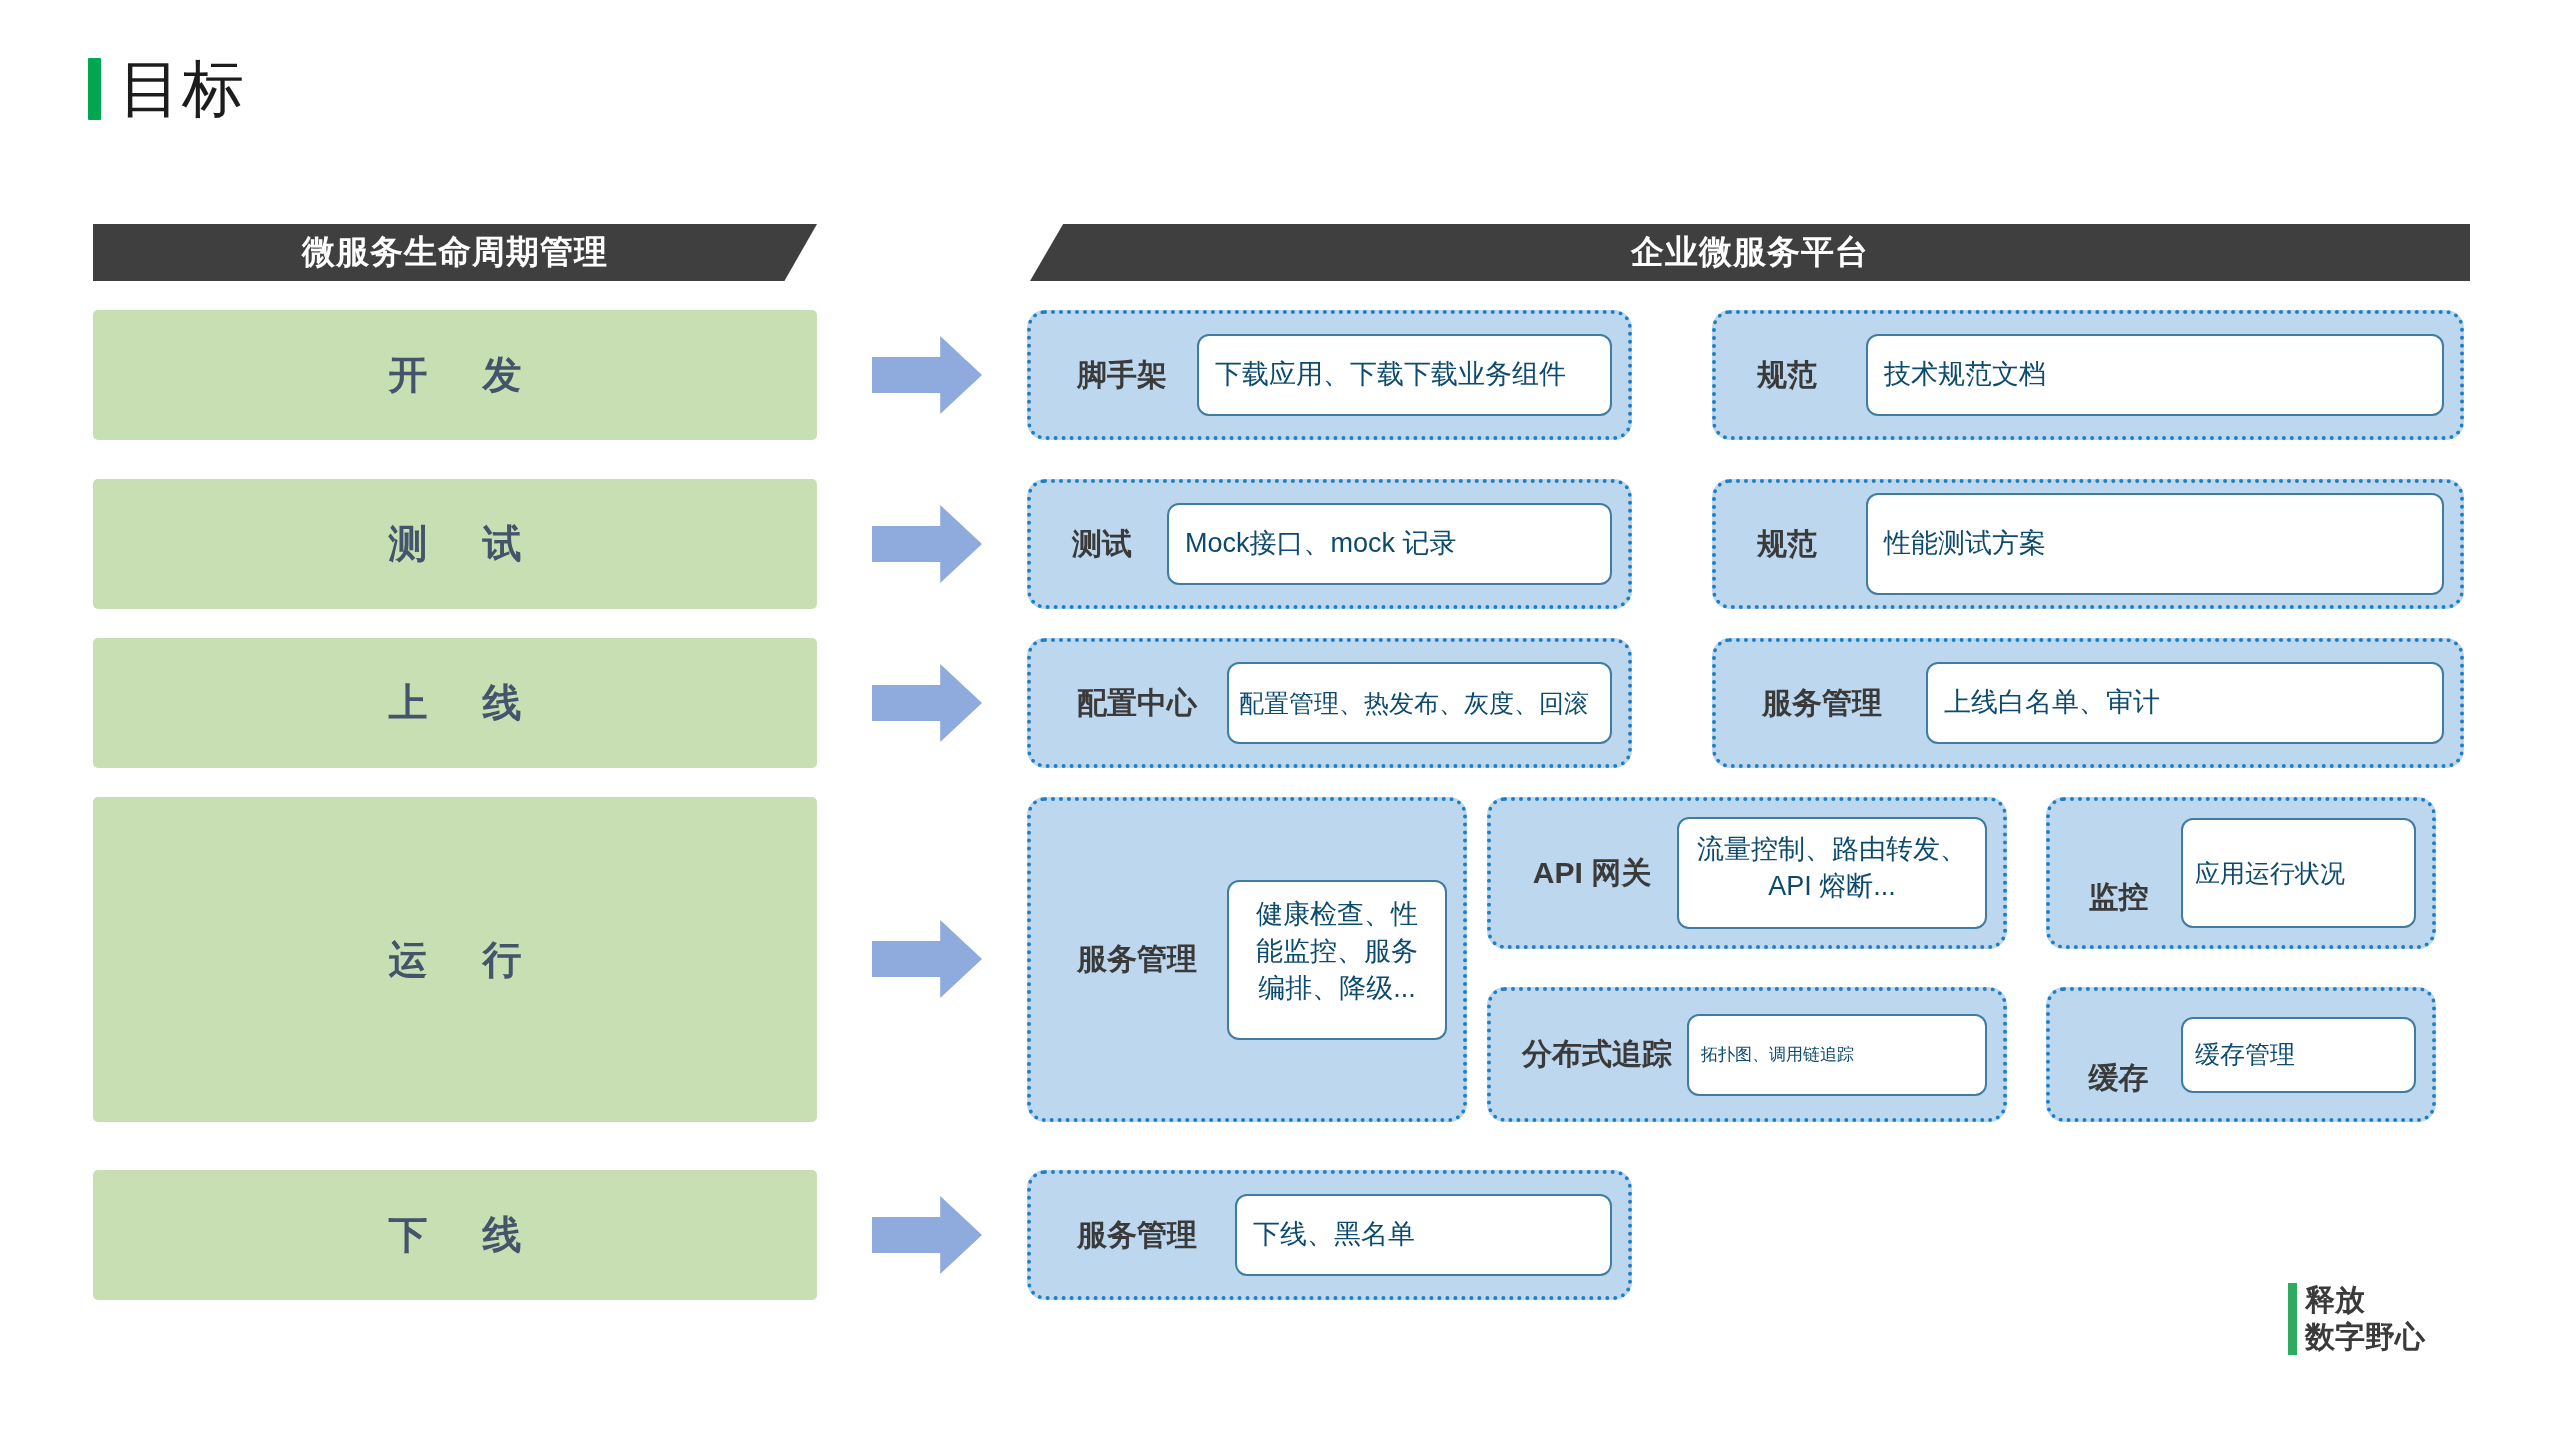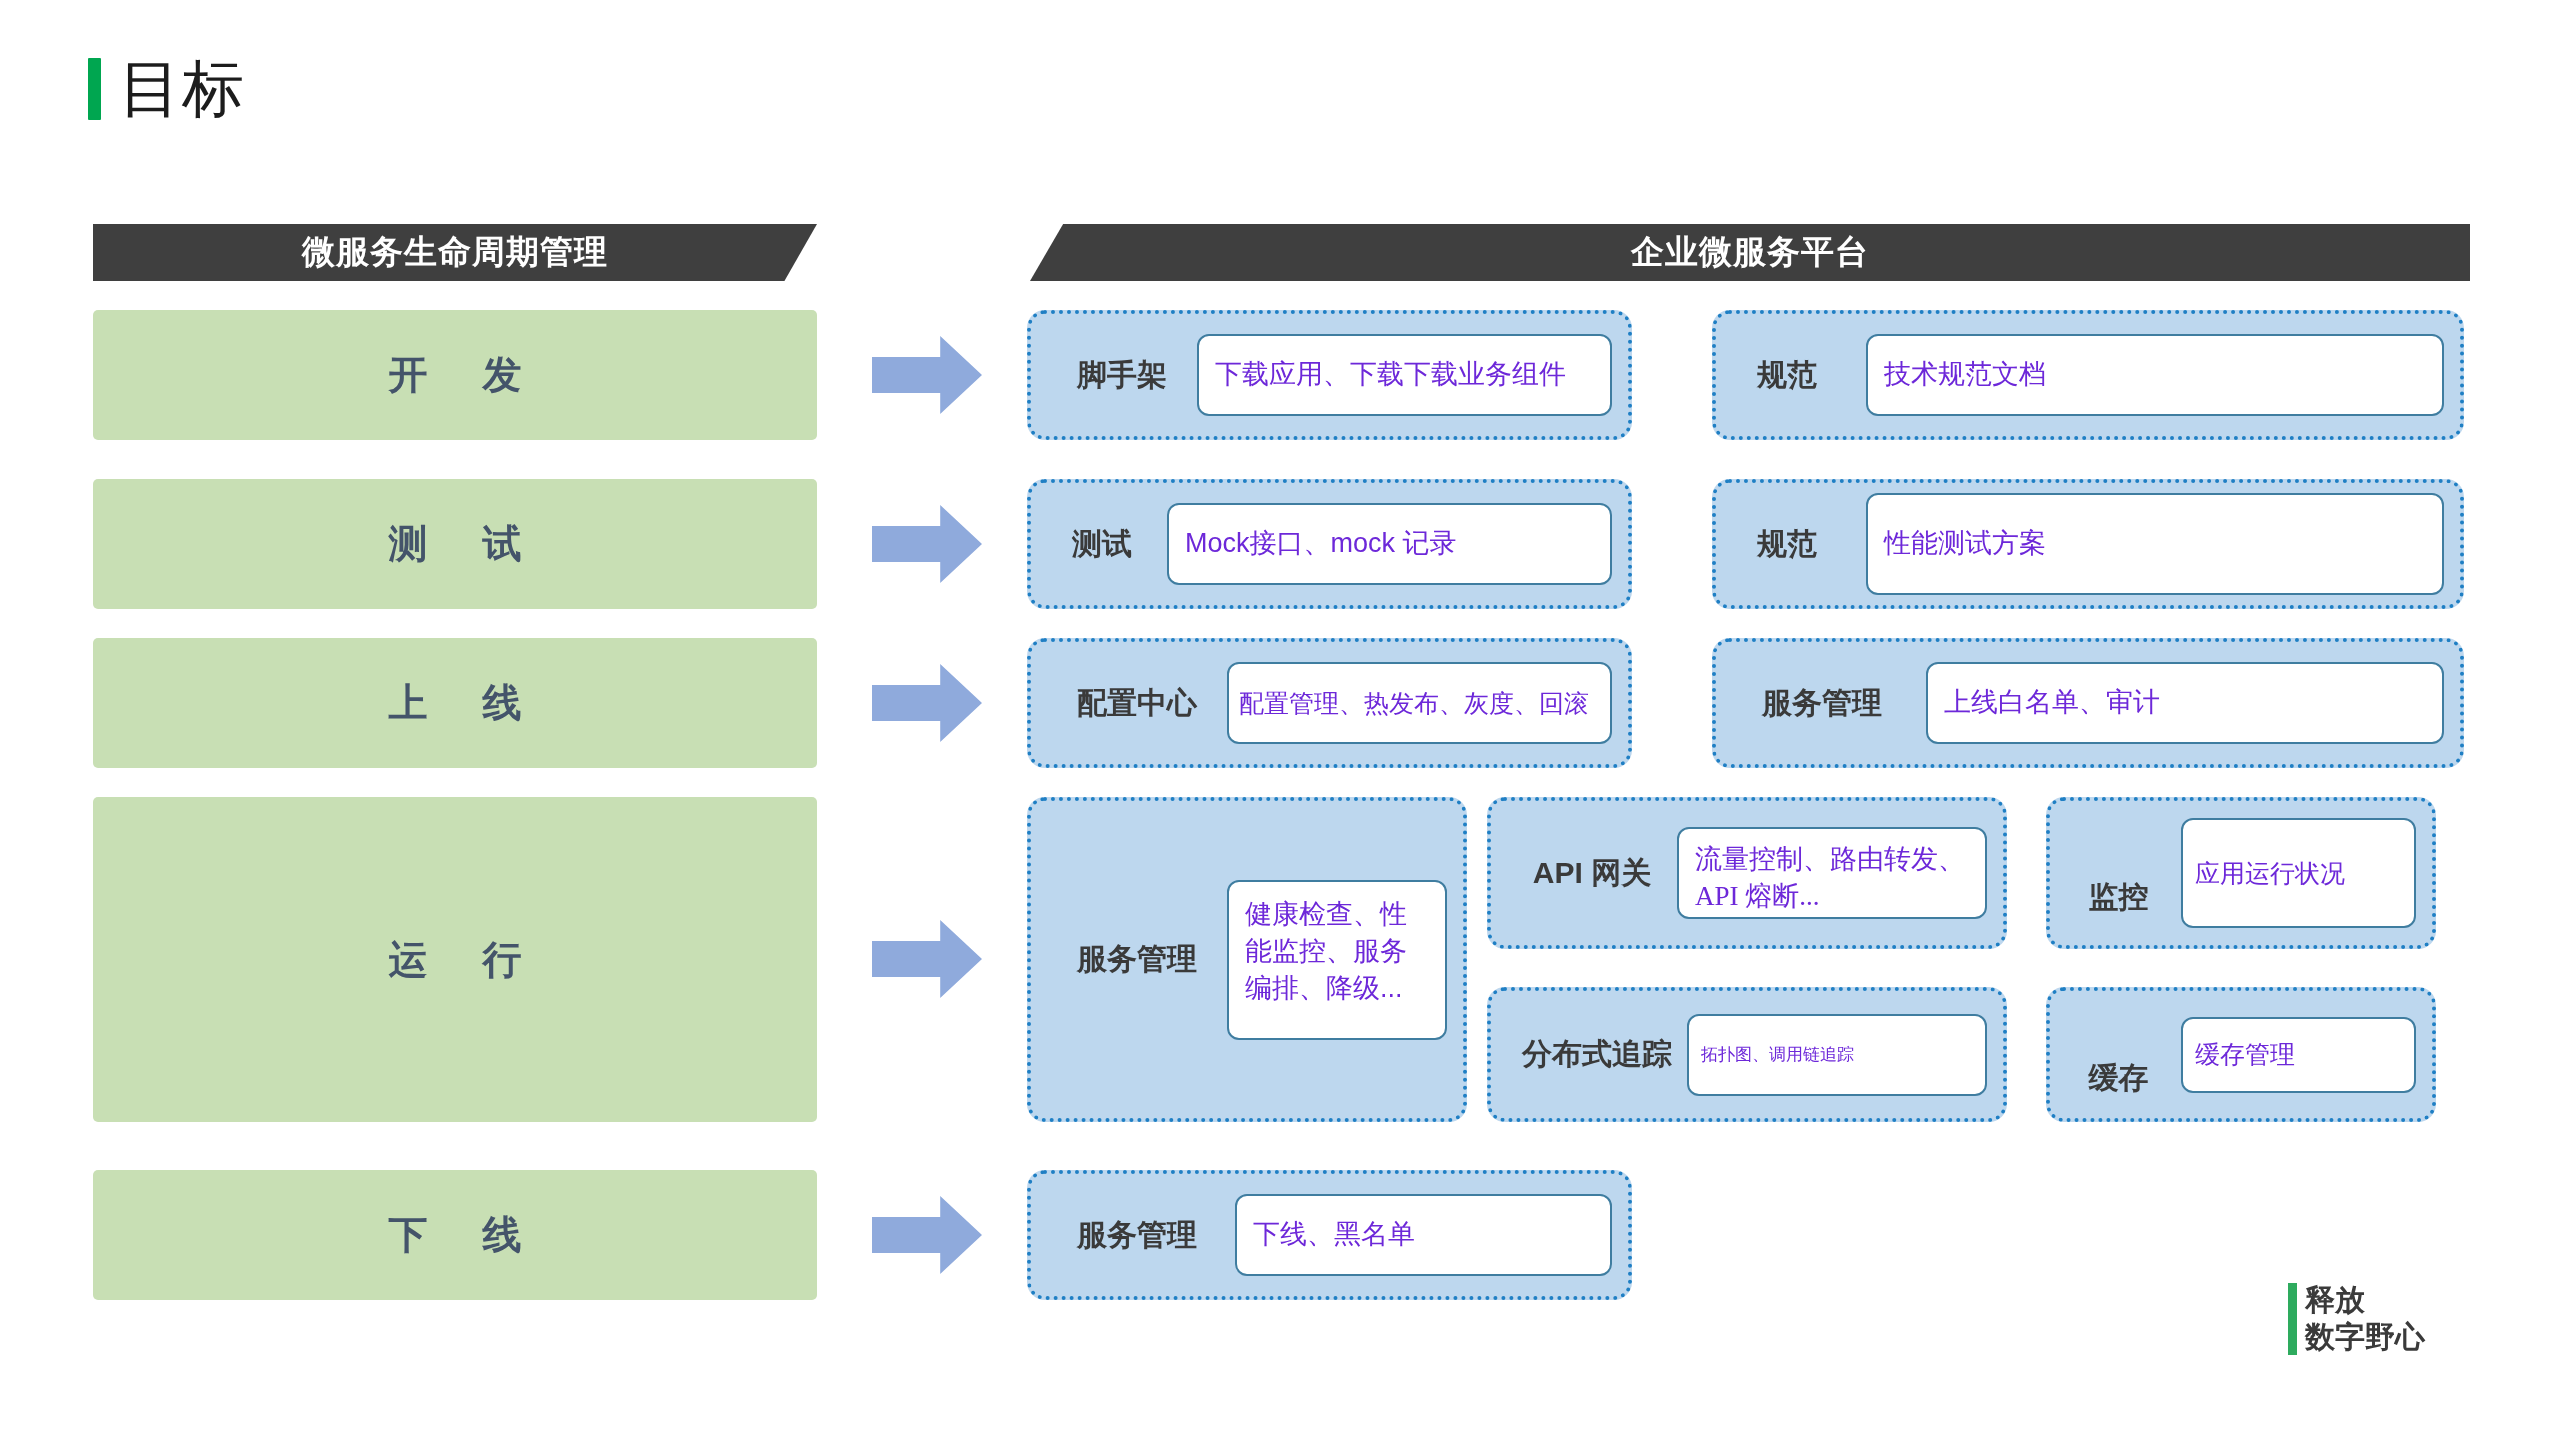--- a/index.html
+++ b/index.html
@@ -108,27 +108,28 @@
     white-space: nowrap;
     flex: 0 0 auto;
     text-align: center;
     line-height: 1.15;
   }
   .cap-detail {
     background: #ffffff;
     border: 2px solid #3f7da0;
     border-radius: 12px;
     box-sizing: border-box;
-    color: #6d28d9;
+    color: #0c4a6e;
     font-size: 27px;
     line-height: 1.38;
     display: flex;
     align-items: center;
     padding: 10px 16px;
     flex: 1 1 auto;
+    text-align: center;
   }
 
   
   .lbl-w1 { width: 150px; }
   .lbl-w2 { width: 110px; }
   .lbl-w3 { width: 170px; }
   .lbl-w4 { width: 180px; }
   .lbl-w5 { width: 105px; margin-top: 48px; }
 
   
@@ -205,21 +206,21 @@
   <div class="cap-detail" style="height:82px; margin-left:14px;">上线白名单、审计</div>
 </div>
 
 <div class="cap-card" style="left:1027px; top:797px; width:440px; height:325px;">
   <div class="cap-label lbl-w4">服务管理</div>
   <div class="cap-detail" style="height:160px; align-items:flex-start; padding-top:14px;">健康检查、性能监控、服务编排、降级...</div>
 </div>
 
 <div class="cap-card" style="left:1487px; top:797px; width:520px; height:152px;">
   <div class="cap-label lbl-w3">API 网关</div>
-  <div class="cap-detail" style="height:92px; align-items:flex-start; padding-top:12px;font-family:Liberation Serif, serif;">流量控制、路由转发、API 熔断...</div>
+  <div class="cap-detail" style="height:112px; align-items:flex-start; padding-top:12px;">流量控制、路由转发、API 熔断...</div>
 </div>
 
 <div class="cap-card" style="left:1487px; top:987px; width:520px; height:135px;">
   <div class="cap-label lbl-w4">分布式追踪</div>
   <div class="cap-detail" style="height:82px; font-size:17px; padding:10px 12px;">拓扑图、调用链追踪</div>
 </div>
 
 <div class="cap-card" style="left:2046px; top:797px; width:390px; height:152px;">
   <div class="cap-label lbl-w5">监控</div>
   <div class="cap-detail" style="height:110px; font-size:25px; padding:10px 12px; margin-left:10px;">应用运行状况</div>

